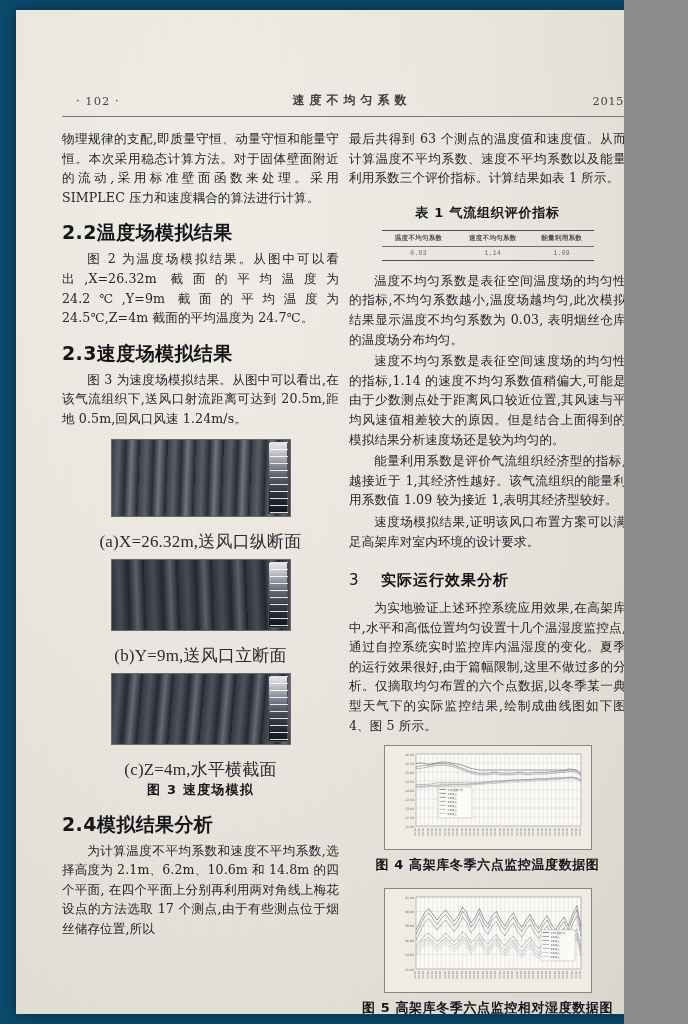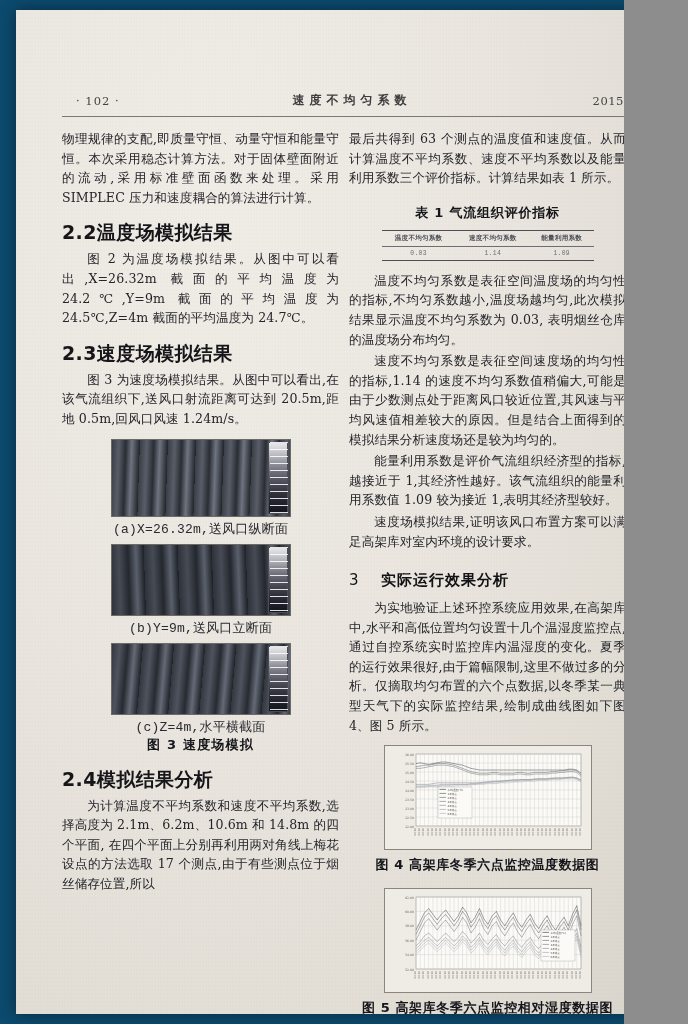--- a/index.html
+++ b/index.html
@@ -146,24 +146,24 @@
   .cfd .ticks {
     position: absolute;
     top: 2px; bottom: 2px;
     right: 2px;
     width: 18px;
     background-image: repeating-linear-gradient(to bottom,
       rgba(255,255,255,0.85) 0px, rgba(255,255,255,0.85) 1px,
       rgba(0,0,0,0) 1px, rgba(0,0,0,0) 7px);
   }
   .figcap {
-    font-family: Liberation Mono, monospace;
-    font-size: 13px;
+    font-family: Liberation Serif, serif;
+    font-size: 17px;
     color: #2a2a30;
-    margin-top: 3px;
+    margin-top: 13px;
     letter-spacing: 0.2px;
   }
   .figtitle {
     font-family: "DejaVu Sans", "Liberation Sans", sans-serif;
     font-size: 13px;
     font-weight: 700;
     color: #15151a;
     letter-spacing: 1.2px;
   }
 

